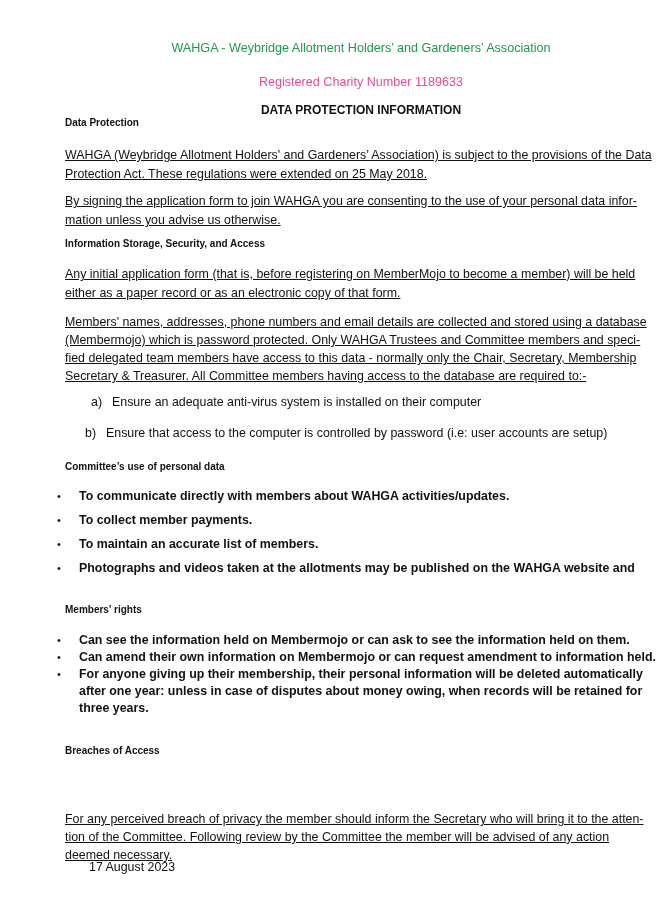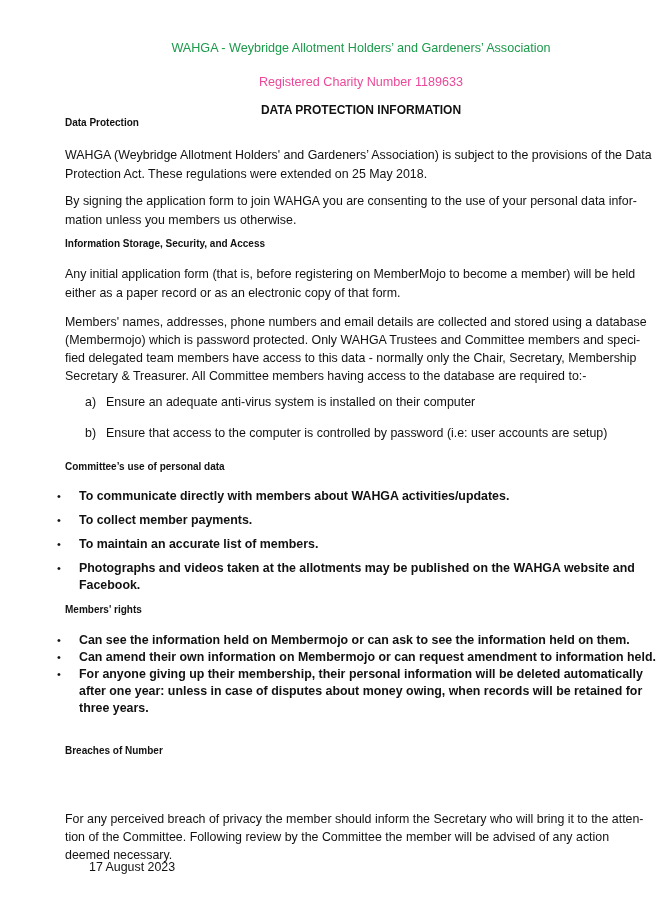--- a/index.html
+++ b/index.html
@@ -22,21 +22,21 @@
       top: 0;
       width: 666px;
       height: 908px;
     }
     .abs { position: absolute; white-space: nowrap; padding-left: 28px; }
     .center { left: 0; width: 666px; text-align: center; }
     .green { color: #1a9a4a; font-size: 12.6px; }
     .title { font-weight: bold; font-size: 12px; }
     .heading { font-weight: bold; font-size: 10px; left: 37px; }
     .para { left: 37px; line-height: 19px; white-space: normal; width: 590px; }
-    .para .ln { display: block; white-space: nowrap; }
+    .para .ln { display: block; white-space: nowrap; text-decoration: underline; }
     .item { left: 57px; }
     .item .mk { display: inline-block; width: 21px; }
     .bullet { left: 57px; line-height: 17px; }
     .bullet .dot { position: absolute; left: 0; top: 0; font-size: 11px; }
     .bullet .txt { position: absolute; left: 22px; top: 0; white-space: nowrap; }
     .bullet .txt .ln { display: block; font-weight: bold; }
   </style>
 </head>
 <body>
 
@@ -46,35 +46,35 @@
   <div class="abs center green" style="top: 75px; color: #ec4899;">Registered Charity Number 1189633</div>
   <div class="abs center title" style="top:103px;">DATA PROTECTION INFORMATION</div>
 
   <div class="abs heading" style="top:117px;">Data Protection</div>
   <div class="abs para" style="top:146px;">
     <span class="ln">WAHGA (Weybridge Allotment Holders' and Gardeners’ Association) is subject to the provisions of the Data</span>
     <span class="ln">Protection Act.  These regulations were extended on 25 May 2018.</span>
   </div>
   <div class="abs para" style="top:192px;">
     <span class="ln">By signing the application form to join WAHGA you are consenting to the use of your personal data infor-</span>
-    <span class="ln">mation unless you members us otherwise.</span>
+    <span class="ln">mation unless you advise us otherwise.</span>
   </div>
 
   <div class="abs heading" style="top:238px;">Information Storage, Security, and Access</div>
   <div class="abs para" style="top:265px;">
     <span class="ln">Any initial application form (that is, before registering on MemberMojo to become a member) will be held</span>
     <span class="ln">either as a paper record or as an electronic copy of that form.</span>
   </div>
   <div class="abs para" style="top:313px; line-height:18px;">
     <span class="ln">Members' names, addresses, phone numbers and email details are collected and stored using a database</span>
     <span class="ln">(Membermojo) which is password protected.  Only WAHGA Trustees and Committee members and speci-</span>
     <span class="ln">fied delegated team members have access to this data - normally only the Chair, Secretary, Membership</span>
     <span class="ln">Secretary &amp; Treasurer.  All Committee members having access to the database are required to:-</span>
   </div>
-  <div class="abs item" style="top:395px;">
+  <div class="abs item" style="top:395px;margin-left:6px;">
     <span class="mk">a)</span><span>Ensure an adequate anti-virus system is installed on their computer</span>
   </div>
   <div class="abs item" style="top:426px;">
     <span class="mk">b)</span><span>Ensure that access to the computer is controlled by password (i.e: user accounts are setup)</span>
   </div>
 
   <div class="abs heading" style="top:461px;">Committee’s use of personal data</div>
   <div class="abs bullet" style="top:488px;">
     <span class="dot">•</span>
     <span class="txt">
@@ -90,21 +90,20 @@
   <div class="abs bullet" style="top:536px;">
     <span class="dot">•</span>
     <span class="txt">
         <span class="ln">To maintain an accurate list of members.</span>
       </span>
   </div>
   <div class="abs bullet" style="top:560px;">
     <span class="dot">•</span>
     <span class="txt">
       <span class="ln">Photographs and videos taken at the allotments may be published on the WAHGA website and</span>
-      <span class="ln">Facebook.</span>
     </span>
   </div>
 
   <div class="abs heading" style="top:604px;">Members' rights</div>
   <div class="abs bullet" style="top:632px;">
     <span class="dot">•</span>
     <span class="txt">
         <span class="ln">Can see the information held on Membermojo or can ask to see the information held on them.</span>
       </span>
   </div>
@@ -116,21 +115,21 @@
   </div>
   <div class="abs bullet" style="top:666px;">
     <span class="dot">•</span>
     <span class="txt">
       <span class="ln">For anyone giving up their membership, their personal information will be deleted automatically</span>
       <span class="ln">after one year: unless in case of disputes about money owing, when records will be retained for</span>
       <span class="ln">three years.</span>
     </span>
   </div>
 
-  <div class="abs heading" style="top:745px;">Breaches of Number</div>
+  <div class="abs heading" style="top:745px;">Breaches of Access</div>
   <div class="abs para" style="top:810px; line-height:18px;">
     <span class="ln">For any perceived breach of privacy the member should inform the Secretary who will bring it to the atten-</span>
     <span class="ln">tion of the Committee. Following review by the Committee the member will be advised of any action</span>
     <span class="ln">deemed necessary.</span>
   </div>
 
   <div class="abs para" style="top:858px;margin-left:24px;">17 August 2023</div>
 
 </div>
 

